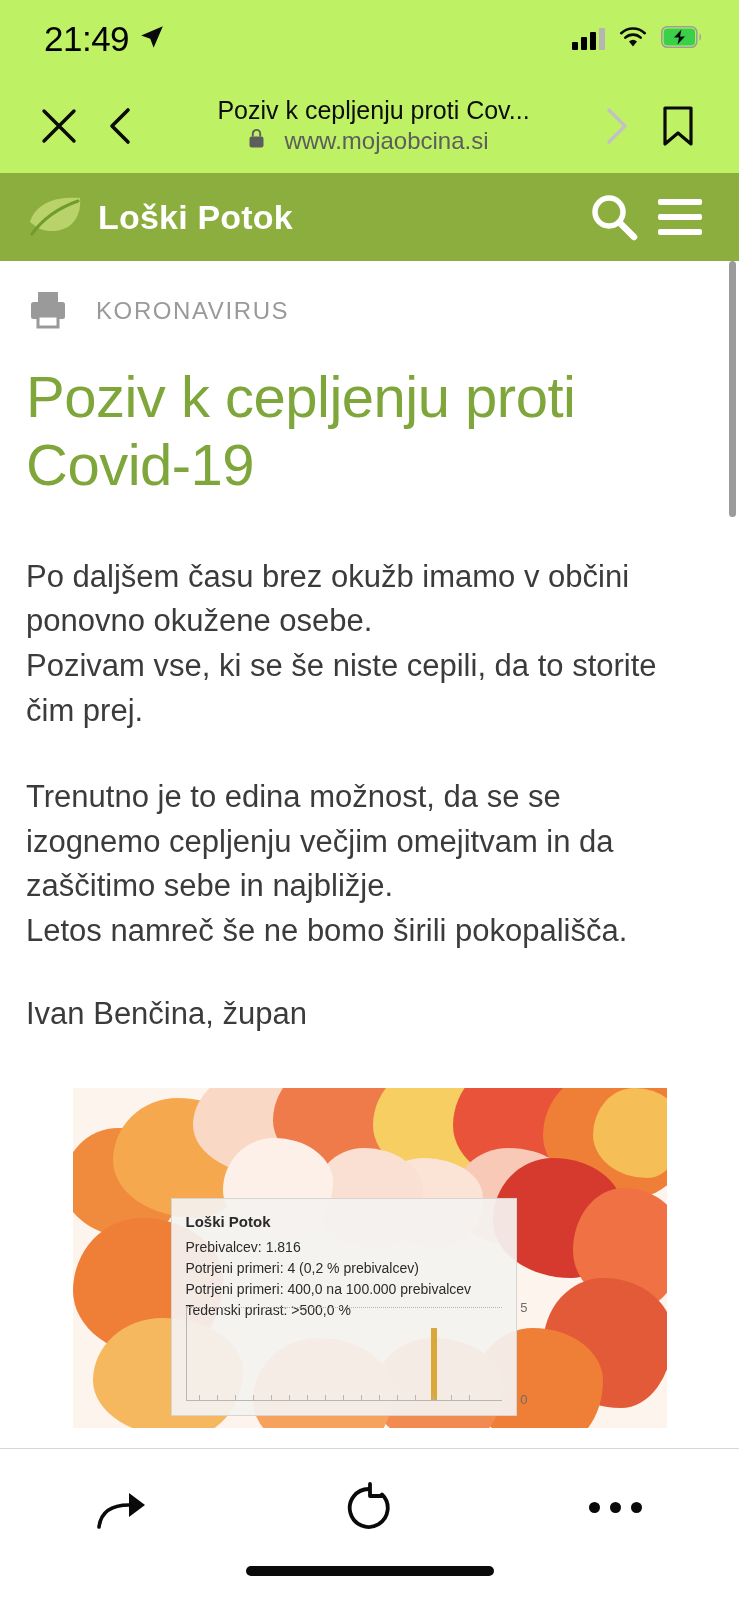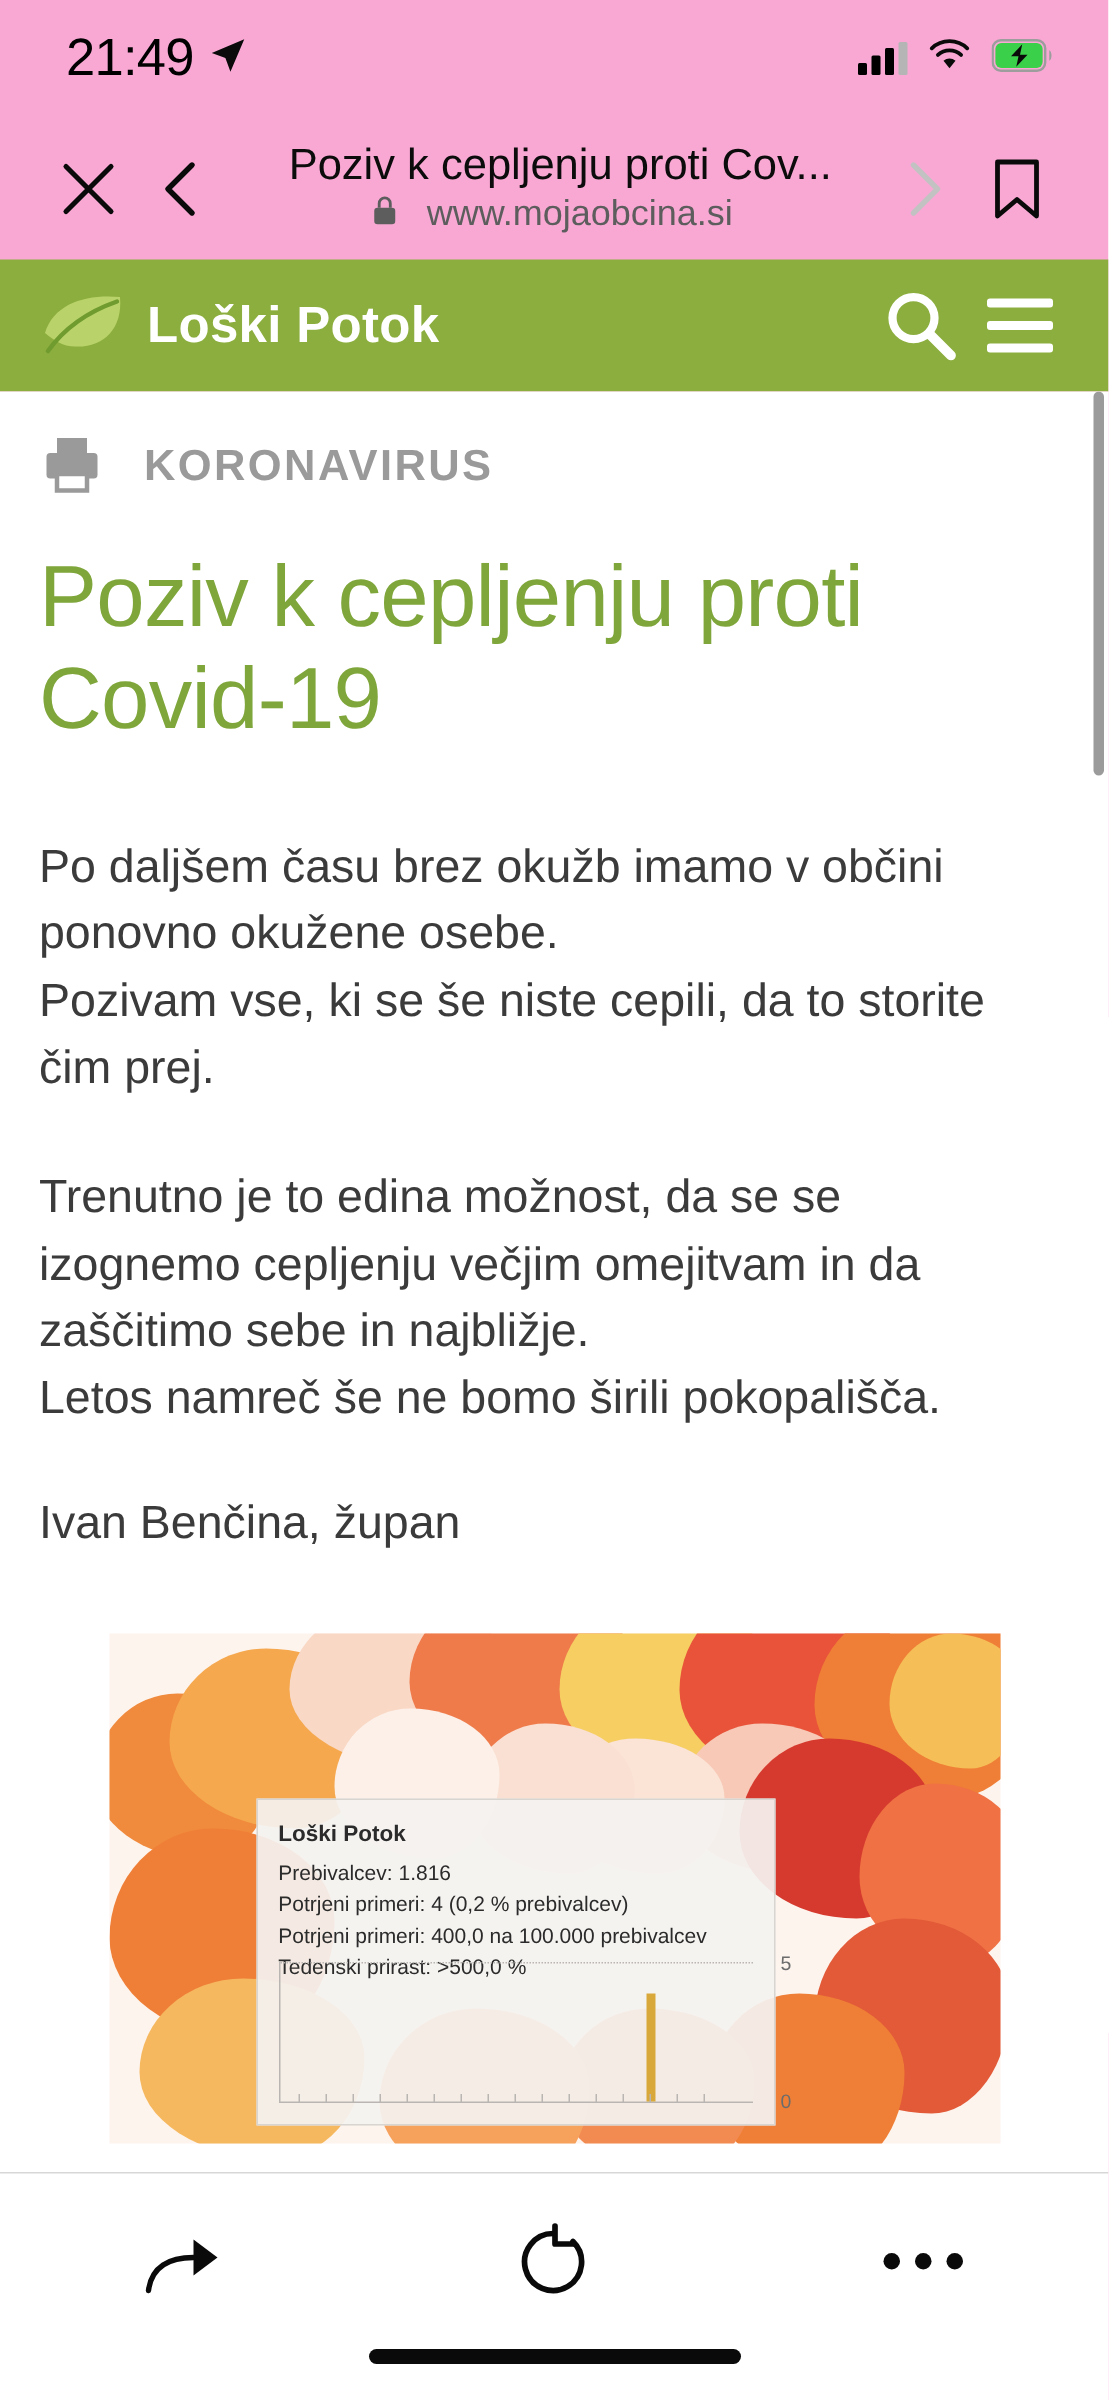--- a/index.html
+++ b/index.html
@@ -5,21 +5,21 @@
   * { box-sizing: border-box; margin: 0; padding: 0; }
   html, body {
     width: 739px; height: 1600px;
     background: #ffffff;
     font-family: "Liberation Sans", sans-serif;
     overflow: hidden;
   }
   .screen {
     position: relative;
     width: 739px; height: 1600px;
-    background: #f9a8d4;
+    background: #bef264;
     display: flex;
     flex-direction: column;
   }
 
   
   .statusbar {
     height: 78px;
     flex: 0 0 78px;
     display: flex;
     align-items: center;
@@ -68,21 +68,21 @@
   }
   .bb-center {
     flex: 1 1 auto;
     display: flex;
     flex-direction: column;
     align-items: center;
     justify-content: center;
     overflow: hidden;
   }
   .bb-title {
-    font-size: 29px;
+    font-size: 25px;
     color: #0c0c0c;
     font-weight: 500;
     white-space: nowrap;
     line-height: 1.15;
     margin-left: 10px;
   }
   .bb-url-row {
     display: flex;
     align-items: center;
     gap: 19px;
@@ -130,24 +130,24 @@
     background: #fff;
   }
   .cat-row {
     display: flex;
     align-items: center;
     gap: 26px;
     margin-top: 26px;
   }
   .printer-icon { flex: 0 0 44px; }
   .category {
-    font-size: 29px;
+    font-size: 24px;
     color: #9a9a9a;
     letter-spacing: 1.6px;
-    font-weight: 700;
+    font-weight: 400;
   }
   h1.article-title {
     font-size: 58px;
     line-height: 1.17;
     color: #7fa63b;
     font-weight: 400;
     margin-top: 28px;
     letter-spacing: -0.5px;
   }
   .body-text {

